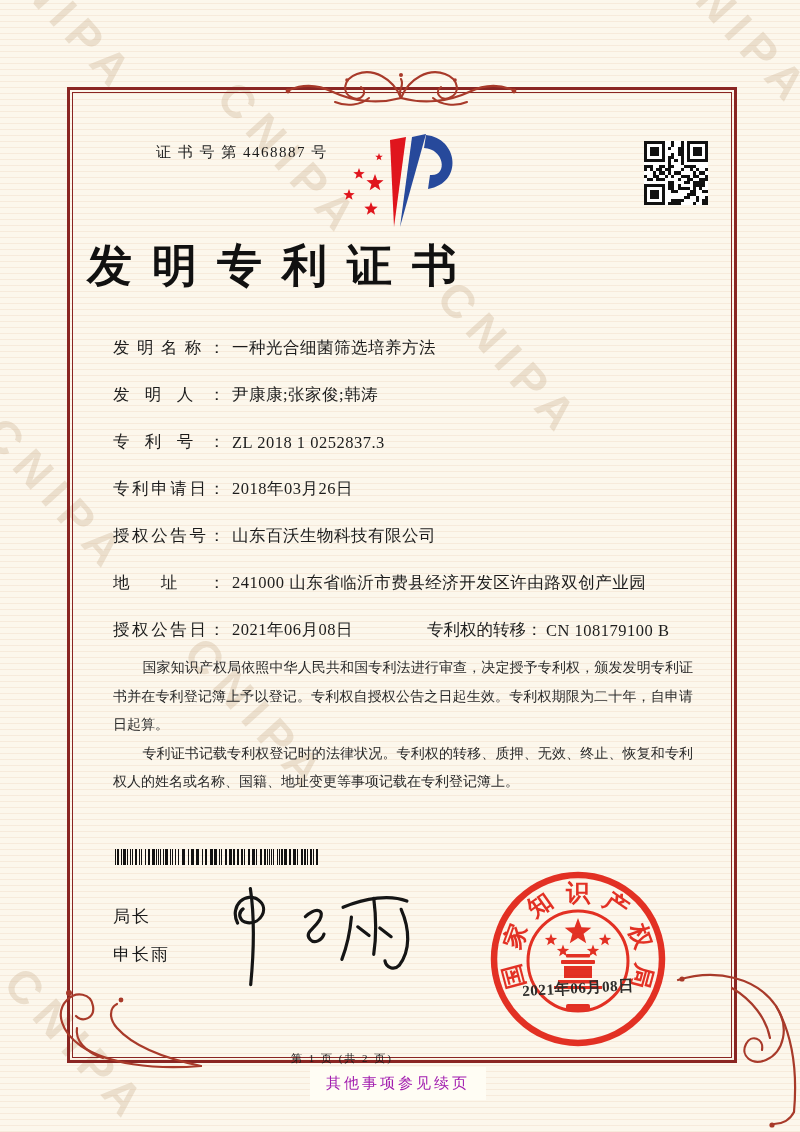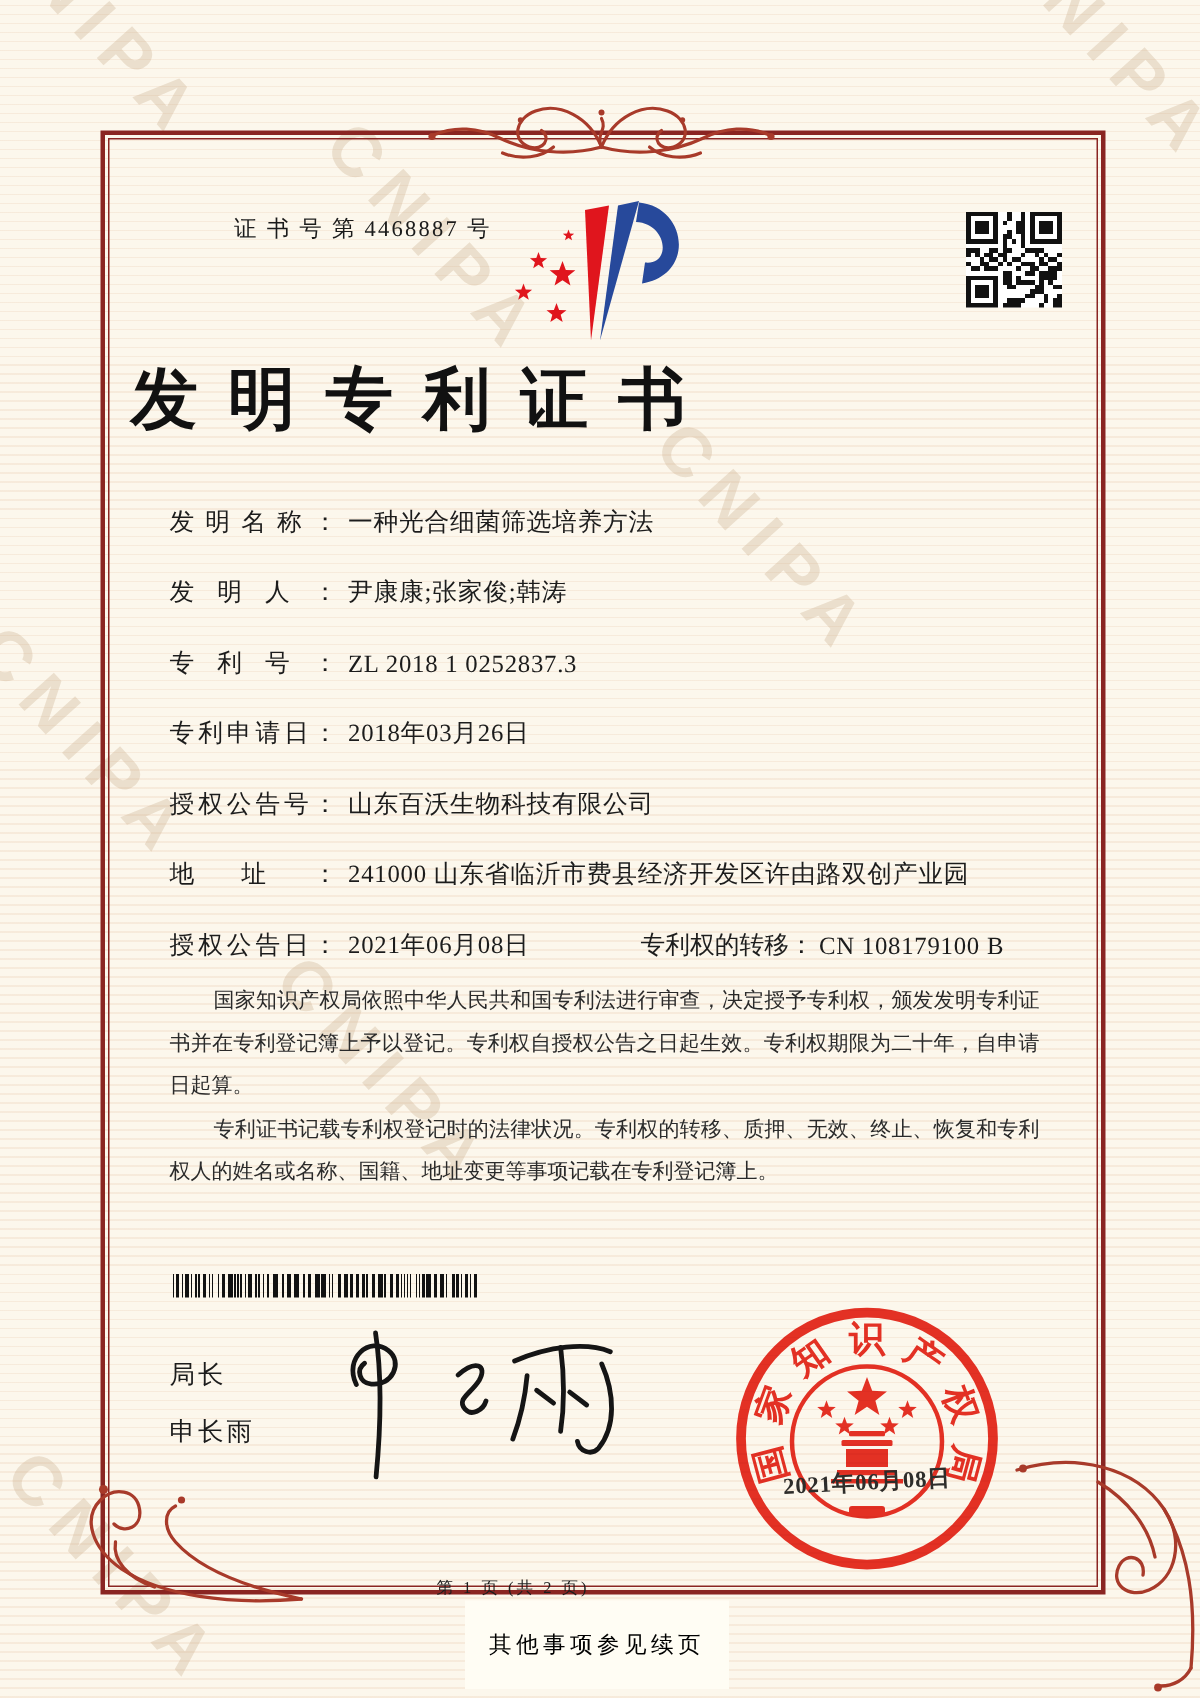--- a/index.html
+++ b/index.html
@@ -88,22 +88,22 @@
     font-size:15.2px;font-weight:bold;color:#222;text-align:center;
     letter-spacing:.5px;transform:rotate(-3deg);white-space:nowrap;
   }
 
   .page-num{
     position:absolute;left:67px;top:1031px;width:550px;z-index:2;
     text-align:center;font-size:11px;letter-spacing:2px;margin-top:20px;
   }
   .note-box{
     position:absolute;left:310px;top:1067px;z-index:2;
-    background:#fffdf4;padding:20px 16px;font-size:15px;letter-spacing:3px;
-    color:#000000;
+    background:#fffdf4;padding:7px 16px;font-size:15px;letter-spacing:3px;
+    color:#a21caf;
   }
 </style>
 </head>
 <body>
 
 <div class="page">
 
   <span class="wm wm1">CNIPA</span>
   <span class="wm wm2">CNIPA</span>
   <span class="wm wm3">CNIPA</span>

